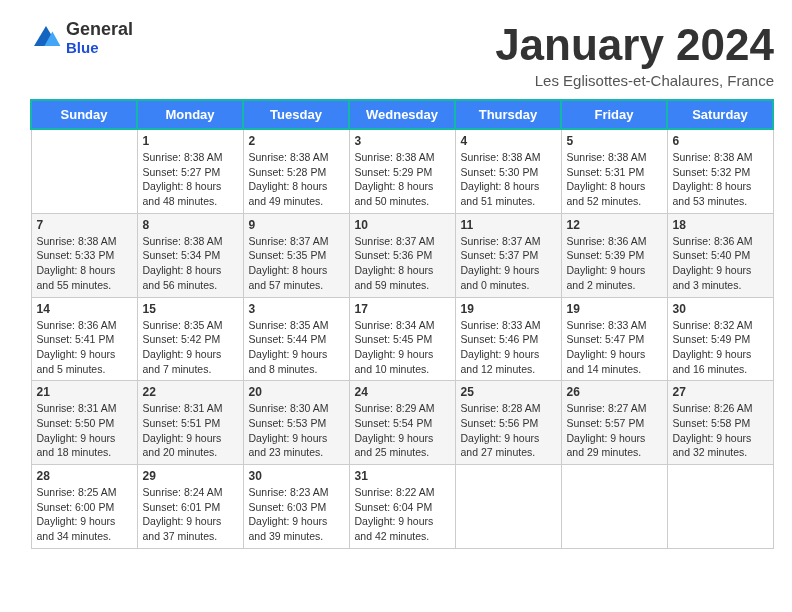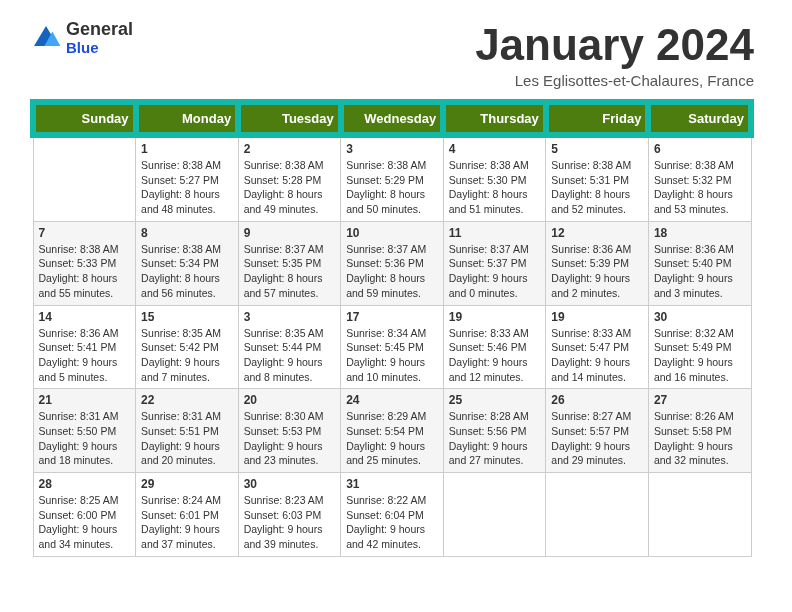--- a/index.html
+++ b/index.html
@@ -6,21 +6,21 @@
     body {
       font-family: Arial, sans-serif;
       background: #fff;
       width: 792px;
       min-height: 612px;
       padding: 0;
     }
     .page {
       width: 792px;
       background: #fff;
-      padding: 20px 38px 20px 30px;
+      padding: 20px 18px 20px 30px;
     }
     .header {
       display: flex;
       justify-content: space-between;
       align-items: flex-start;
       margin-bottom: 10px;
     }
     .logo {
       display: flex;
       align-items: center;
@@ -57,27 +57,27 @@
       font-size: 15px;
       color: #555;
       margin-top: 2px;
     }
     .calendar-table {
       width: 100%;
       border-collapse: collapse;
       font-size: 11px;
     }
     .calendar-table thead tr th {
-      background: #4d7c0f;
+      background: #3b82f6;
       color: #fff;
       padding: 6px 4px;
-      text-align: right;
+      text-align: center;
       font-size: 13px;
       font-weight: bold;
-      border: 6px solid #14b8a6;
+      border: 2px solid #14b8a6;
     }
     .calendar-table tbody tr td {
       border: 1px solid #ccc;
       vertical-align: top;
       padding: 4px 5px;
       min-width: 100px;
       background: #fff;
     }
     .calendar-table tbody tr:nth-child(even) td {
       background: #f5f5f5;

